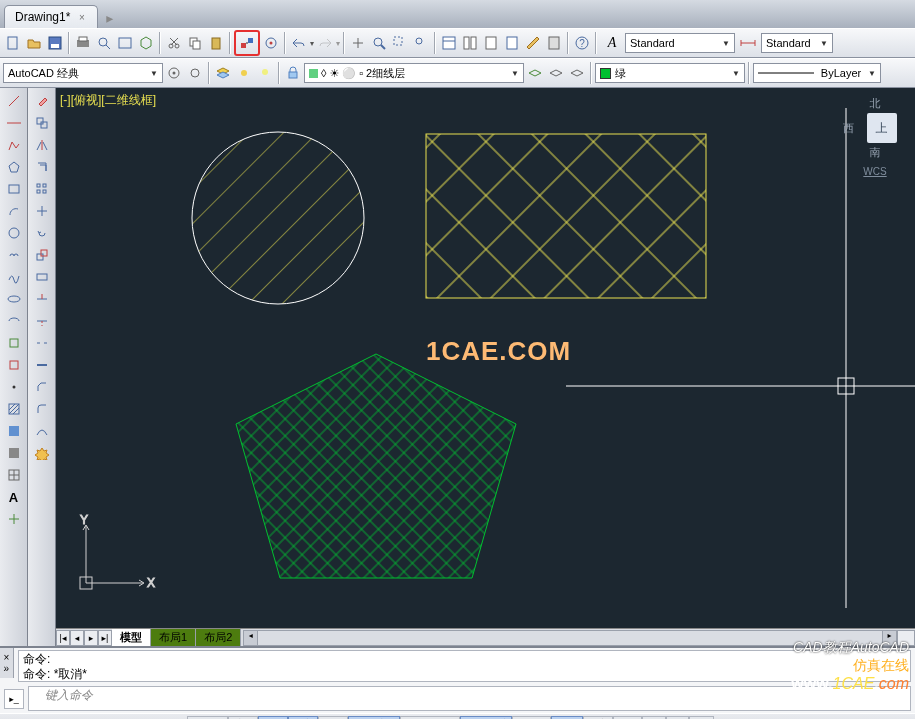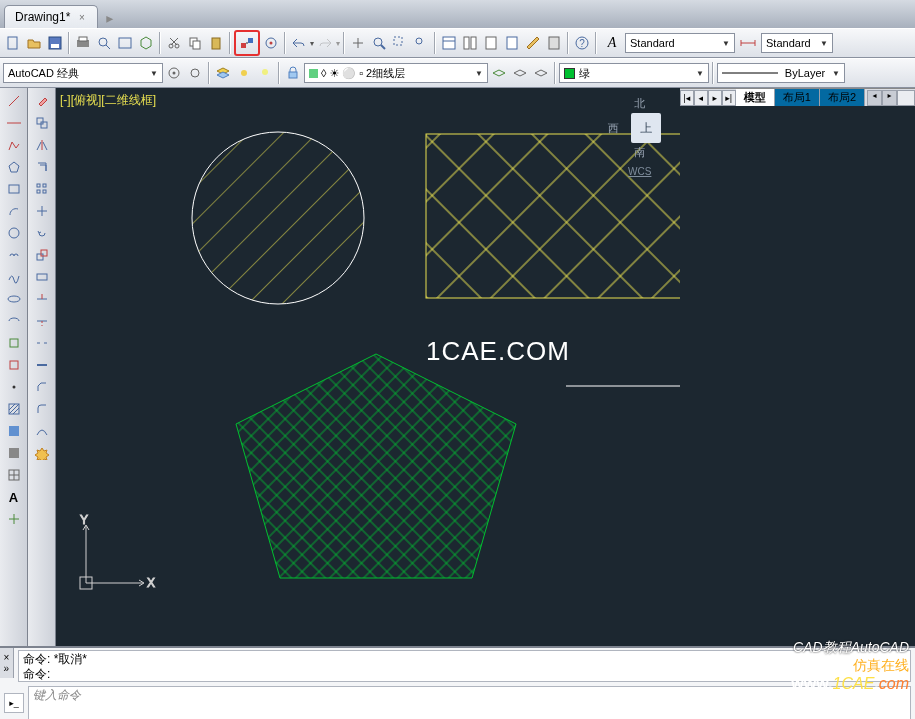--- a/index.html
+++ b/index.html
@@ -16,38 +16,38 @@
 .icon-btn { width: 20px; height: 20px; display: flex; align-items: center; justify-content: center; border: 1px solid transparent; }
 .sep { width: 2px; height: 22px; border-left: 1px solid #a0a6b0; border-right: 1px solid #fff; margin: 0 2px; }
 .highlight-red { border: 2px solid #e53030; border-radius: 3px; padding: 1px; }
 .drop-input { background: #fff; border: 1px solid #8a919f; height: 20px; padding: 0 4px; display: flex; align-items: center; justify-content: space-between; font-size: 11px; }
 .drop-arrow { font-size: 8px; color: #333; }
 
 
 .main { display: flex; height: 558px; }
 .side-tool { width: 28px; background: linear-gradient(90deg,#e9ebef,#cdd1d9); border-right: 1px solid #7d838f; padding: 4px 2px; display: flex; flex-direction: column; gap: 4px; align-items: center; }
 .side-tool .icon-btn { width: 18px; height: 18px; }
-.canvas-wrap { flex: 1; display: flex; flex-direction: row; background: #1c2730; position: relative; }
+.canvas-wrap { flex: 1; display: flex; flex-direction: column; background: #1c2730; position: relative; }
 .canvas { flex: 1; position: relative; overflow: hidden; }
 .view-label { position: absolute; top: 4px; left: 4px; color: #e8e050; font-size: 12px; }
-.watermark { position: absolute; top: 248px; left: 370px; color: #ffffff; font-size: 26px; font-weight: normal; letter-spacing: 1px; }
+.watermark { position: absolute; top: 248px; left: 370px; color: #fdba74; font-size: 26px; font-weight: bold; letter-spacing: 1px; }
 
 
 .sheet-tabs { height: 18px; background: #dadde3; display: flex; align-items: center; border-top: 1px solid #888; }
 .sheet-nav-btn { width: 14px; height: 16px; display: flex; align-items: center; justify-content: center; font-size: 9px; border: 1px solid #9aa0ab; background: #ebedf1; }
-.sheet-tab { padding: 1px 8px; font-size: 11px; border-right: 1px solid #9aa0ab; background: #0369a1; }
+.sheet-tab { padding: 1px 8px; font-size: 11px; border-right: 1px solid #9aa0ab; background: #4d7c0f; }
 .sheet-tab.active { background: #fff; font-weight: bold; }
 .sheet-scroll-track { flex: 1; background: #dadde3; height: 16px; border: 1px solid #9aa0ab; margin-left: 2px; }
 
 
 .cmd-window { background: #f4f5f7; border-top: 2px solid #7d838f; }
 .cmd-history { background: #fff; border: 1px solid #b0b5bf; margin: 2px 4px; padding: 1px 4px; font-size: 12px; line-height: 15px; height: 32px; overflow: hidden; font-family: SimSun, monospace; }
 .cmd-input-row { display: flex; align-items: center; padding: 2px 4px; gap: 4px; }
 .cmd-close { width: 14px; height: 30px; background: #dadde3; border-right: 1px solid #9aa0ab; display: flex; align-items: center; justify-content: center; font-size: 10px; float: left; }
-.cmd-input { flex: 1; background: #fff; border: 1px solid #b0b5bf; height: 34px; padding: 0 4px; font-size: 12px; color: #888; font-family: SimSun, monospace; }
+.cmd-input { flex: 1; background: #fff; border: 1px solid #b0b5bf; height: 25px; padding: 0 16px; font-size: 12px; color: #888; font-family: SimSun, monospace; }
 
 
 .status-bar { height: 22px; background: linear-gradient(#e9ebef,#d4d7de); border-top: 1px solid #fff; display: flex; align-items: center; font-size: 11px; }
 .coords { padding: 0 6px; }
 .status-btn { padding: 2px 3px; border: 1px solid #b0b5bf; background: #e4e7ec; font-size: 11px; height: 18px; display: flex; align-items: center; }
 .status-btn.active { background: #bcd2f1; border-color: #6a8cc4; }
 
 
 .view-cube { position: absolute; top: 8px; right: 8px; width: 64px; text-align: center; color: #98a4b3; font-size: 11px; }
 .cube-face { width: 30px; height: 30px; background: #dfe6f0; color: #3a4a5d; display: flex; align-items: center; justify-content: center; margin: 2px auto; border-radius: 2px; font-size: 12px; }
@@ -278,21 +278,21 @@
         <circle cx="8" cy="7" r="3" fill="#f0f080"></circle>
       </svg>
     </div>
   <div class="sep"></div>
   <div class="icon-btn">
       <svg width="16" height="16">
         <rect x="4" y="7" width="8" height="6" fill="#a0c8f0" stroke="#5080c0"></rect>
         <path d="M5 7V5a3 3 0 016 0v2" fill="none" stroke="#5080c0"></path>
       </svg>
     </div>
-  <div class="drop-input" style="width:184px">
+  <div class="drop-input" style="width:220px">
     <span style="display:flex;align-items:center;gap:3px">
       <span style="width:9px;height:9px;background:#60d080;display:inline-block"></span>
       <span>◊ ☀ ⚪ ▫ 2细线层</span>
     </span>
       <span class="drop-arrow">▼</span>
   </div>
   <div class="icon-btn">
       <svg width="16" height="16">
         <path d="M2 8l6-3 6 3-6 3z" fill="none" stroke="#4a8a3a"></path>
       </svg>
@@ -601,22 +601,22 @@
       <div style="width:18px;height:16px;background:#ebedf1;border:1px solid #9aa0ab"></div>
     </div>
   </div>
 </div>
 
 <div class="cmd-window">
   <div style="display:flex">
     <div class="cmd-close">×<br>»</div>
     <div style="flex:1">
       <div class="cmd-history">
+        <div>命令:</div>
         <div>命令: *取消*</div>
-        <div>命令:</div>
       </div>
     </div>
   </div>
   <div class="cmd-input-row">
     <div class="icon-btn" style="background:#fff;border:1px solid #b0b5bf">
         <span style="font-size:9px">▸_</span>
       </div>
     <div class="cmd-input">
       <span style="font-style:italic">键入命令</span>
     </div>

